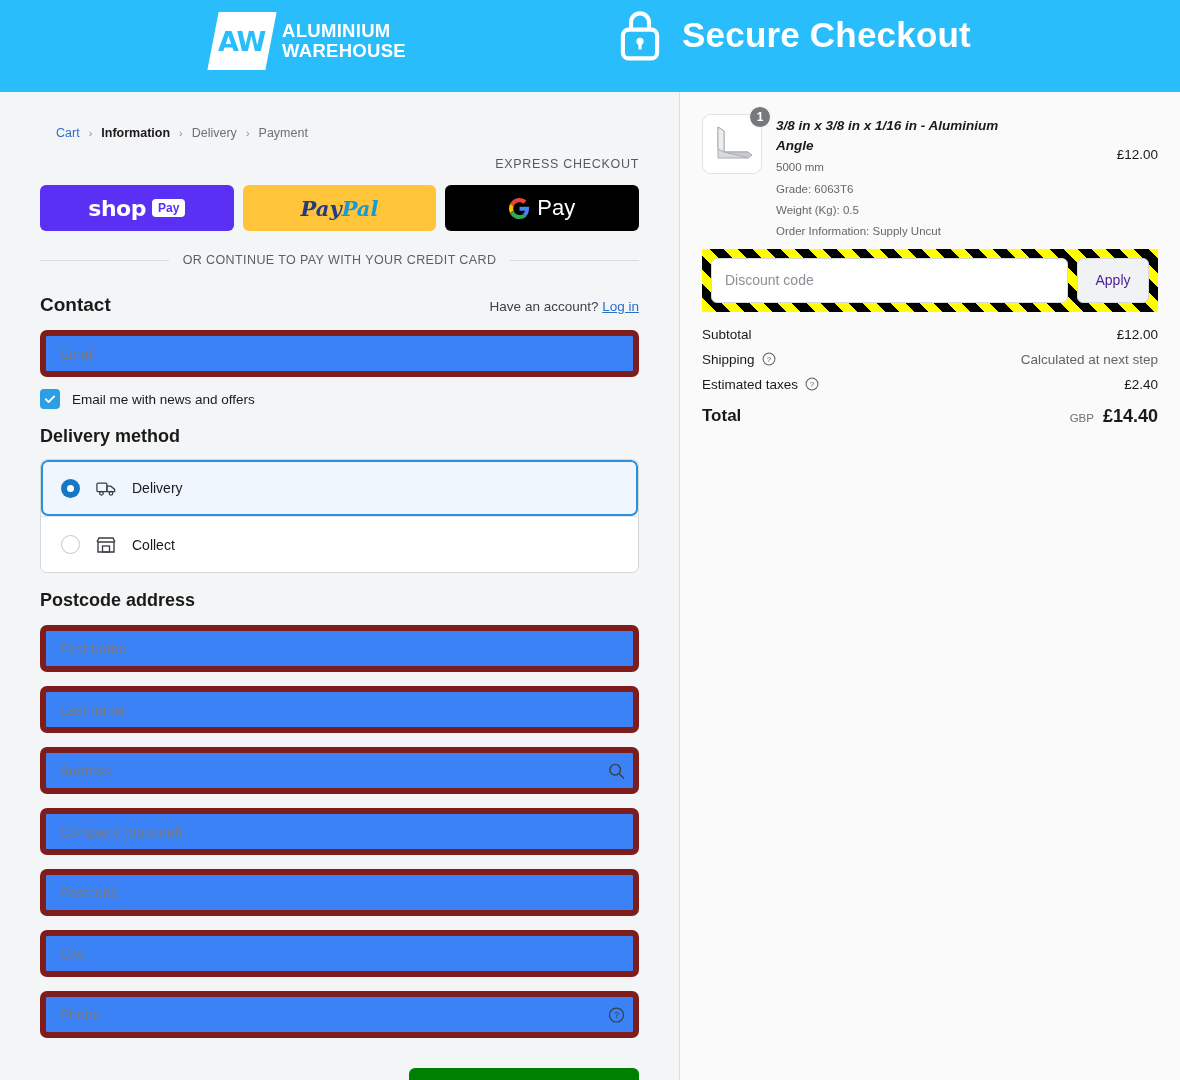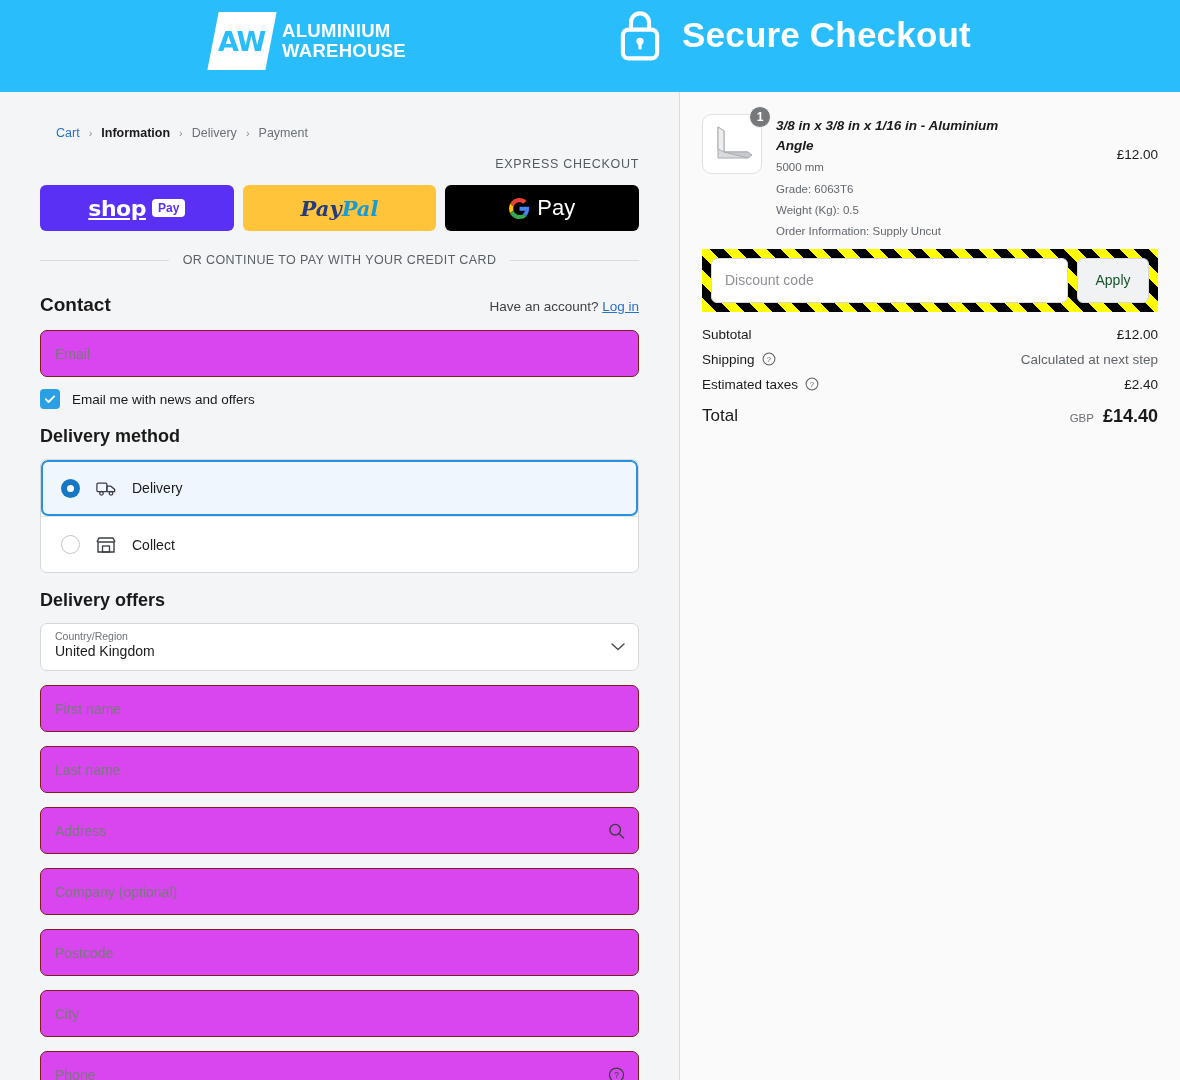--- a/index.html
+++ b/index.html
@@ -48,21 +48,21 @@
   .bc-cur  { color: #1a1a1a; font-weight: 700; }
   .bc-next { color: #6b7177; }
   .bc-sep  { color: #8a9097; font-size: 11px; }
 
   .express-title { text-align: right; font-size: 12.5px; color: #545b62; letter-spacing: .7px; margin-top: 17px; }
 
   
   .express-row { display: flex; gap: 9px; margin-top: 14px; }
   .pay-btn { flex: 1; height: 46px; border-radius: 6px; border: none; display: flex; align-items: center; justify-content: center; cursor: pointer; }
   .pay-shop { background: #5a31f4; }
-  .shoppay-word { color: #fff; font-size: 22px; font-weight: 700; letter-spacing: -.5px; font-family: "DejaVu Sans", sans-serif; text-decoration: underline; }
+  .shoppay-word { color: #fff; font-size: 22px; font-weight: 700; letter-spacing: -.5px; font-family: "DejaVu Sans", sans-serif; }
   .shoppay-chip { background: #fff; color: #5a31f4; font-size: 12px; font-weight: 700; border-radius: 4px; padding: 2px 6px; margin-left: 6px; }
   .pay-paypal { background: #ffc439; }
   .pp1 { color: #253b80; font-size: 21px; font-weight: 800; font-style: italic; font-family: "DejaVu Serif", serif; }
   .pp2 { color: #179bd7; font-size: 21px; font-weight: 800; font-style: italic; font-family: "DejaVu Serif", serif; }
   .pay-gpay { background: #000; gap: 7px; }
   .gpay-word { color: #fff; font-size: 22px; }
   .g-logo { width: 21px; height: 21px; }
 
   .divider-row { display: flex; align-items: center; gap: 14px; margin-top: 22px; }
   .divider-line { flex: 1; height: 1px; background: #d9dbdd; }
@@ -70,21 +70,21 @@
 
   
   .sec-head { display: flex; align-items: baseline; justify-content: space-between; margin-top: 27px; }
   h2.sec-title { font-size: 19px; font-weight: 700; color: #1a1a1a; }
   .acct { font-size: 13.5px; color: #3d4246; }
   .acct a { color: #2a6fc9; }
 
   .field { position: relative; margin-top: 14px; }
   .input {
     width: 100%; height: 47px;
-    background: #d946ef; border: 1px solid #7f1d1d; border-radius: 7px;
+    background: #3b82f6; border: 6px solid #7f1d1d; border-radius: 7px;
     padding: 0 14px; font-size: 14px; color: #1a1a1a;
     font-family: "Liberation Sans", sans-serif;
   }
   .input::placeholder { color: #77797c; }
   .field-icon { position: absolute; right: 14px; top: 50%; transform: translateY(-50%); }
 
   .check-row { display: flex; align-items: center; gap: 12px; margin-top: 12px; }
   .cbox { width: 20px; height: 20px; border-radius: 4px; background: #2b9fe3; display: flex; align-items: center; justify-content: center; cursor: pointer; }
   .cbox svg { display: block; }
   .check-label { font-size: 13.5px; color: #1a1a1a; }
@@ -142,31 +142,31 @@
   }
   .discount-inner { display: flex; gap: 9px; background: transparent; }
   .discount-input {
     flex: 1; height: 45px; border: 1px solid #d5d8db; border-radius: 6px;
     background: #fff; padding: 0 13px; font-size: 14px; color: #1a1a1a;
     font-family: "Liberation Sans", sans-serif;
   }
   .discount-input::placeholder { color: #8d9095; }
   .apply-btn {
     width: 72px; height: 45px; background: #f1f2f3; border: 1px solid #d5d8db;
-    border-radius: 6px; color: #14532d; font-size: 14px; cursor: pointer;
+    border-radius: 6px; color: #4c1d95; font-size: 14px; cursor: pointer;
     font-family: "Liberation Sans", sans-serif;
   }
 
   .totals { margin-top: 10px; }
   .total-row { display: flex; justify-content: space-between; align-items: center; padding: 5px 0; }
   .tr-label { font-size: 13.5px; color: #1a1a1a; display: flex; align-items: center; gap: 7px; }
   .tr-val { font-size: 13.5px; color: #1a1a1a; }
   .tr-val.muted { color: #5f6469; }
   .total-row.grand { padding-top: 9px; }
-  .grand .tr-label { font-size: 17px; font-weight: 400; }
+  .grand .tr-label { font-size: 17px; font-weight: 700; }
   .grand-val { display: flex; align-items: baseline; gap: 9px; }
   .cur { font-size: 11.5px; color: #6d7176; }
   .grand-amt { font-size: 18px; font-weight: 700; color: #1a1a1a; }
   .help { width: 14px; height: 14px; }
 </style>
 </head>
 <body>
 
 <div class="header">
   <div class="brand">
@@ -269,31 +269,22 @@
         <span class="radio"></span>
         <svg width="20" height="18" viewBox="0 0 20 18">
           <path d="M2 6h16v10H2z" fill="none" stroke="#3a3f44" stroke-width="1.4"></path>
           <path d="M1 6l2-4h14l2 4" fill="none" stroke="#3a3f44" stroke-width="1.4"></path>
           <rect x="6.5" y="10" width="7" height="6" fill="none" stroke="#3a3f44" stroke-width="1.3"></rect>
         </svg>
         <span class="radio-label">Collect</span>
       </div>
     </div>
 
-    <h3 class="sub-title">Delivery offers</h3>
-
-    <div class="select-wrap">
-      <div class="select-box">
-        <span class="select-label">Country/Region</span>
-        <span class="select-value">United Kingdom</span>
-      </div>
-      <svg class="field-icon" width="14" height="9" viewBox="0 0 14 9">
-        <path d="M1 1.5L7 7l6-5.5" fill="none" stroke="#4a4f54" stroke-width="1.5" stroke-linecap="round"></path>
-      </svg>
-    </div>
+    <h3 class="sub-title">Postcode address</h3>
+
 
     <div class="row2">
       <div class="field">
         <input class="input" placeholder="First name" style="">
       </div>
       <div class="field">
         <input class="input" placeholder="Last name" style="">
       </div>
     </div>
 

